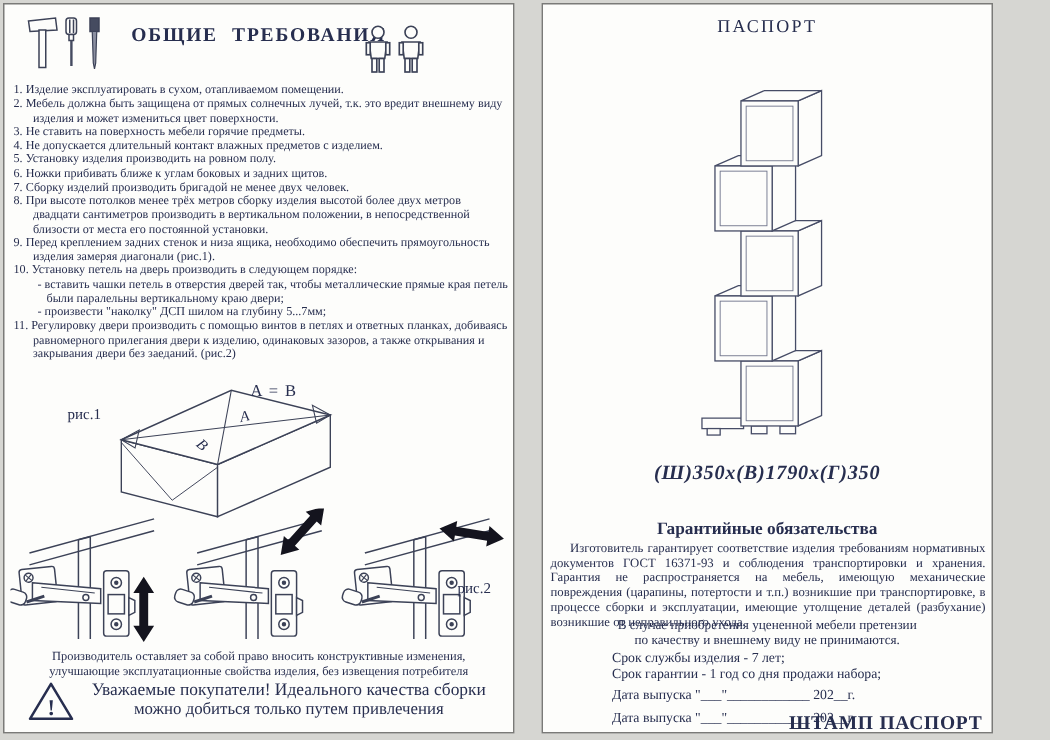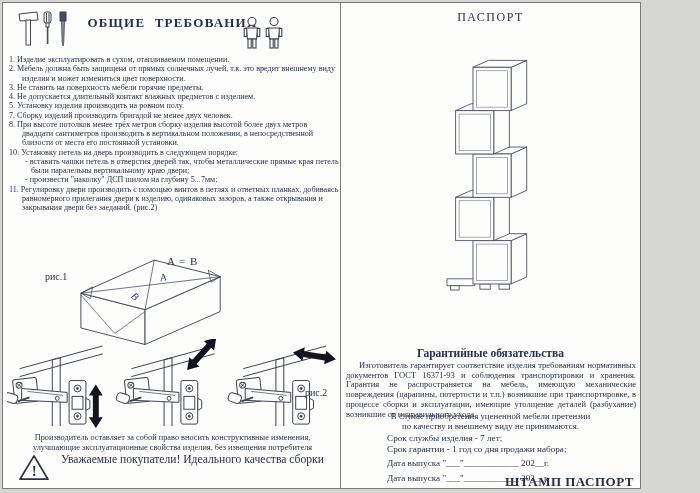--- a/index.html
+++ b/index.html
@@ -4,21 +4,21 @@
 <style>
   html,body{margin:0;padding:0;}
   body{
     width:700px;height:493px;position:relative;overflow:hidden;
     background:#d6d6d2;
     font-family:"Liberation Serif","DejaVu Serif",serif;
     color:#272e4f;
   }
   .page{position:absolute;top:2px;height:487px;background:#fdfdfb;border:1px solid #7a7a78;box-sizing:border-box;}
   #pageL{left:2px;width:341px;}
-  #pageR{left:340px;width:301px;}
+  #pageR{left:361px;width:301px;}
   .a{position:absolute;}
   .ctr{left:0;right:0;text-align:center;}
   
   .l-title{top:12px;font-size:13px;font-weight:bold;letter-spacing:1.2px;word-spacing:5px;}
   .list{left:6px;top:52px;width:331px;font-size:8.1px;line-height:9.25px;}
   .li{padding-left:13px;text-indent:-13px;}
   .li.cont{text-indent:0;}
   .li.sub{padding-left:22px;text-indent:-6px;}
   .fig-label{font-size:10px;}
   .eq{left:164px;top:252px;font-size:11px;letter-spacing:1px;}
@@ -73,22 +73,24 @@
     <use href="#personG"></use>
     <use href="#personG" x="22"></use>
   </svg>
 
   <div class="a list">
     <div class="li">1. Изделие эксплуатировать в сухом, отапливаемом помещении.</div>
     <div class="li">2. Мебель должна быть защищена от прямых солнечных лучей, т.к. это вредит внешнему виду изделия и может измениться цвет поверхности.</div>
     <div class="li">3. Не ставить на поверхность мебели горячие предметы.</div>
     <div class="li">4. Не допускается длительный контакт влажных предметов с изделием.</div>
     <div class="li">5. Установку изделия производить на ровном полу.</div>
+    <div class="li">6. Ножки прибивать ближе к углам боковых и задних щитов.</div>
     <div class="li">7. Сборку изделий производить бригадой не менее двух человек.</div>
     <div class="li">8. При высоте потолков менее трёх метров сборку изделия высотой более двух метров двадцати сантиметров производить в вертикальном положении, в непосредственной близости от места его постоянной установки.</div>
+    <div class="li">9. Перед креплением задних стенок и низа ящика, необходимо обеспечить прямоугольность изделия замеряя диагонали (рис.1).</div>
     <div class="li">10. Установку петель на дверь производить в следующем порядке:</div>
     <div class="li sub">- вставить чашки петель в отверстия дверей так, чтобы металлические прямые края петель были паралельны вертикальному краю двери;</div>
     <div class="li sub">- произвести "наколку" ДСП шилом на глубину 5...7мм;</div>
     <div class="li">11. Регулировку двери производить с помощью винтов в петлях и ответных планках, добиваясь равномерного прилегания двери к изделию, одинаковых зазоров, а также открывания и закрывания двери без заеданий. (рис.2)</div>
   </div>
 
   <svg class="a" style="left:72px;top:248px" width="152" height="99" viewBox="0 0 165 108">
     <g stroke="#3c4257" stroke-width="1" fill="none">
       <polygon points="6,46 76,64 76,102 6,84" fill="#fdfdfb"></polygon>
       <polygon points="76,64 158,28 158,66 76,102" fill="#fdfdfb"></polygon>
@@ -150,20 +152,21 @@
   <div class="a fig-label" style="left:302px;top:384px">рис.2</div>
 
   <div class="a ctr mnote" style="top:430px">Производитель оставляет за собой право вносить конструктивные изменения,</div>
   <div class="a ctr mnote" style="top:440px">улучшающие эксплуатационные свойства изделия, без извещения потребителя</div>
 
   <svg class="a" style="left:15px;top:451px" width="32" height="28" viewBox="0 0 34 30">
     <polygon points="17,2 32,27 2,27" fill="none" stroke="#272e4f" stroke-width="1.8" stroke-linejoin="round"></polygon>
     <text x="14.5" y="24" font-size="16" font-weight="bold" fill="#272e4f">!</text>
   </svg>
   <div class="a warn1">Уважаемые покупатели! Идеального качества сборки</div>
+  <div class="a warn2">можно добиться только путем привлечения</div>
 </div>
 
 <div class="page" id="pageR">
 
   <div class="a ctr r-doc">ПАСПОРТ</div>
 
   <svg class="a" style="left:50%;top:52px;transform:translateX(-44%)" width="104" height="243" viewBox="0 0 120 280">
     <g stroke="#464c66" stroke-width="1" fill="#fdfdfb">
 
       <polygon points="2,258 34,258 34,266 2,266"></polygon>
@@ -197,20 +200,21 @@
       </g>
       <g>
         <polygon points="76,14 94,6 94,56 76,64"></polygon>
         <polygon points="32,14 50,6 94,6 76,14"></polygon>
         <rect x="32" y="14" width="44" height="50"></rect>
         <rect x="36" y="18" width="36" height="42" stroke="#70758c" stroke-width="0.7" fill="none"></rect>
       </g>
     </g>
   </svg>
 
+  <div class="a ctr r-dims">(Ш)350х(В)1790х(Г)350</div>
 
   <div class="a ctr w-title">Гарантийные обязательства</div>
   <div class="a w-body">Изготовитель гарантирует соответствие изделия требованиям нормативных документов ГОСТ 16371-93 и соблюдения транспортировки и хранения. Гарантия не распространяется на мебель, имеющую механические повреждения (царапины, потертости и т.п.) возникшие при транспортировке, в процессе сборки и эксплуатации, имеющие утолщение деталей (разбухание) возникшие от неправильного ухода.</div>
   <div class="a ctr w-note1">В случае приобретения уцененной мебели претензии</div>
   <div class="a ctr w-note2">по качеству и внешнему виду не принимаются.</div>
 
   <div class="a w-line" style="top:430px">Срок службы изделия - 7 лет;</div>
   <div class="a w-line" style="top:441px">Срок гарантии - 1 год со дня продажи набора;</div>
   <div class="a w-line" style="top:455px">Дата выпуска "___"____________ 202__г.</div>
   <div class="a w-line" style="top:470px">Дата выпуска "___"____________ 202__г.</div>

